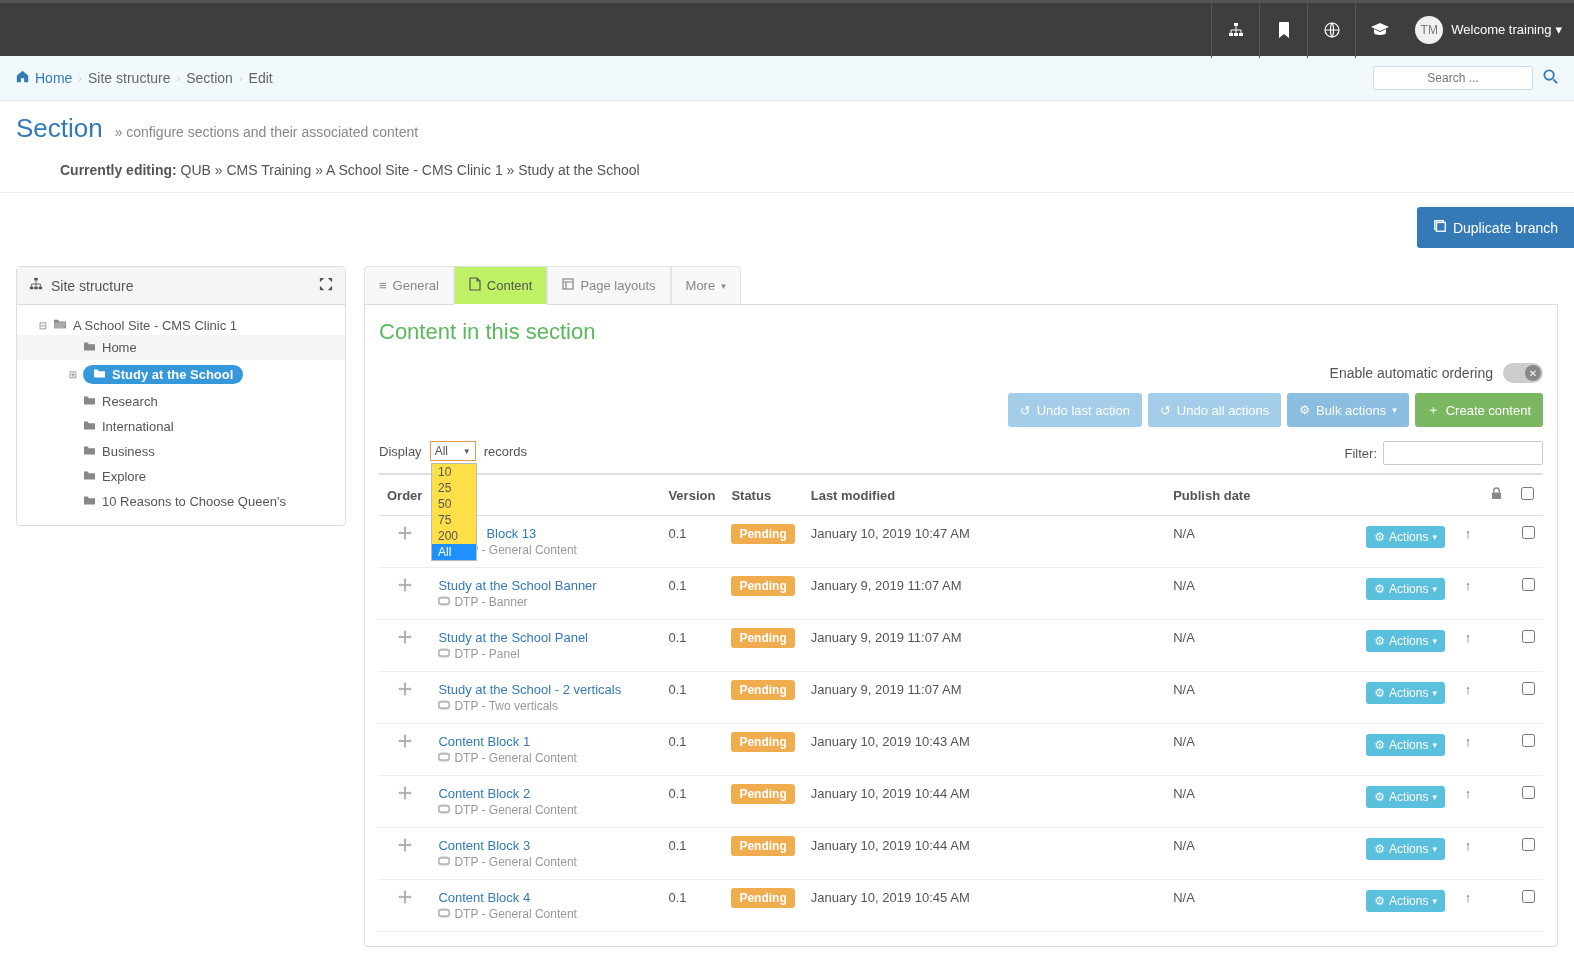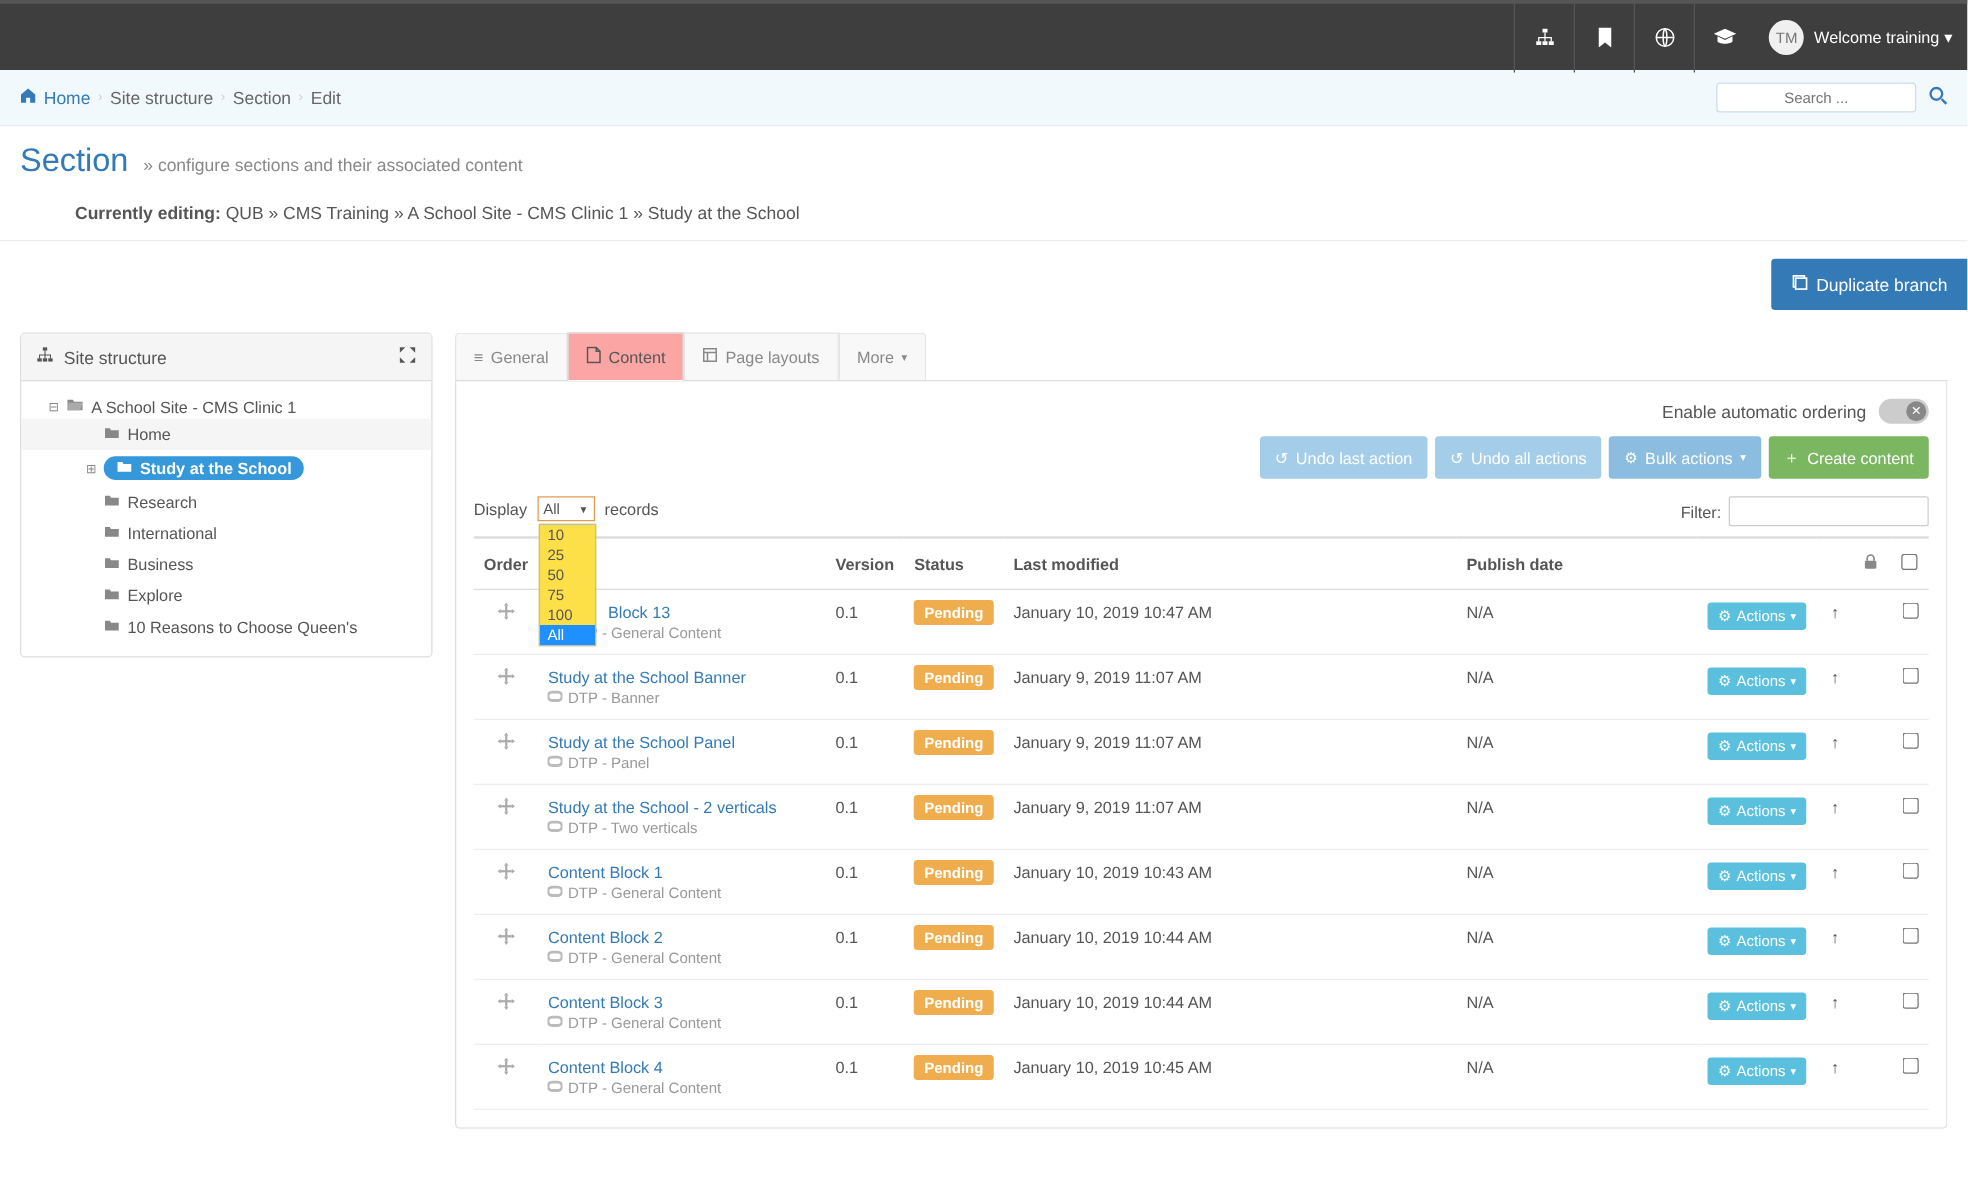--- a/index.html
+++ b/index.html
@@ -46,21 +46,21 @@
     .tree-active { background: #3498db; color: #fff; padding: 2px 10px; border-radius: 14px; display: inline-flex; align-items: center; gap: 4px; font-weight: bold; }
     .tree-active .folder { color: #fff; }
     li.highlighted { background: #f5f5f5; }
 
     .content-panel { flex: 1; }
 
     .tabs { display: flex; border-bottom: 1px solid #ddd; }
     .tab { padding: 10px 14px; font-size: 13px; color: #888; border: 1px solid transparent; border-bottom: none; display: flex; align-items: center; gap: 6px; cursor: pointer; background: #f8f8f8; border-color: #e5e5e5; border-right: 1px solid #e5e5e5; }
     .tab:first-child { border-top-left-radius: 4px; }
     .tab:last-child { border-top-right-radius: 4px; border-right: 1px solid #e5e5e5; }
-    .tab.active { background: #fca5a5; border: 1px solid #ddd; border-bottom: 1px solid #fff; color: #555; margin-bottom: -1px; }
+    .tab.active { background: #bef264; border: 1px solid #ddd; border-bottom: 1px solid #fff; color: #555; margin-bottom: -1px; }
     .tab .caret { font-size: 9px; }
 
     .section-body { border: 1px solid #ddd; border-top: none; padding: 14px; border-radius: 0 0 4px 4px; }
     .content-title { color: #5cb85c; font-size: 22px; font-weight: 400; margin-bottom: 18px; }
 
     .controls-row { display: flex; justify-content: flex-end; align-items: center; gap: 10px; margin-bottom: 10px; }
     .toggle-sw { width: 40px; height: 20px; background: #ccc; border-radius: 10px; position: relative; }
     .toggle-sw::after { content:"✕"; position: absolute; right: 2px; top: 2px; width: 16px; height: 16px; border-radius: 50%; background: #888; color: #fff; font-size: 10px; display: flex; align-items: center; justify-content: center; }
 
     .action-btns { display: flex; justify-content: flex-end; gap: 6px; margin-bottom: 14px; }
@@ -306,20 +306,21 @@
         </span>
         <span>Page layouts</span>
       </div>
       <div class="tab">
         <span>More</span>
         <span class="caret">▾</span>
       </div>
     </div>
 
     <div class="section-body">
+      <div class="content-title">Content in this section</div>
 
       <div class="controls-row">
         <span>Enable automatic ordering</span>
         <div class="toggle-sw"></div>
       </div>
 
       <div class="action-btns">
         <button class="btn btn-lblue">
           <span>↺</span>
           <span>Undo last action</span>
@@ -345,21 +346,21 @@
           <div class="select-box">
             <span>All</span>
             <span class="tri">▼</span>
           </div>
           <span>records</span>
           <div class="dropdown-list" id="display-dropdown">
               <div>10</div>
               <div>25</div>
               <div>50</div>
               <div>75</div>
-              <div>100</div>
+              <div>200</div>
               <div class="selected">All</div>
             </div>
         </div>
         <div class="filter-wrap">
           <span>Filter:</span>
           <input style="">
         </div>
       </div>
 
       <table class="content-table">

